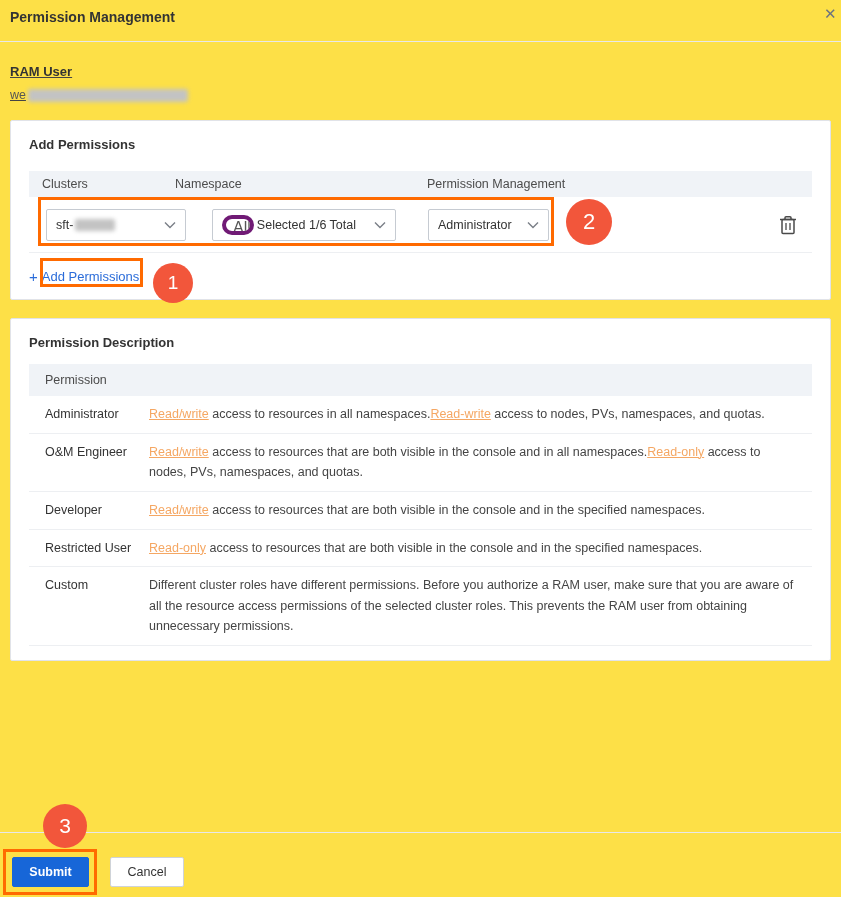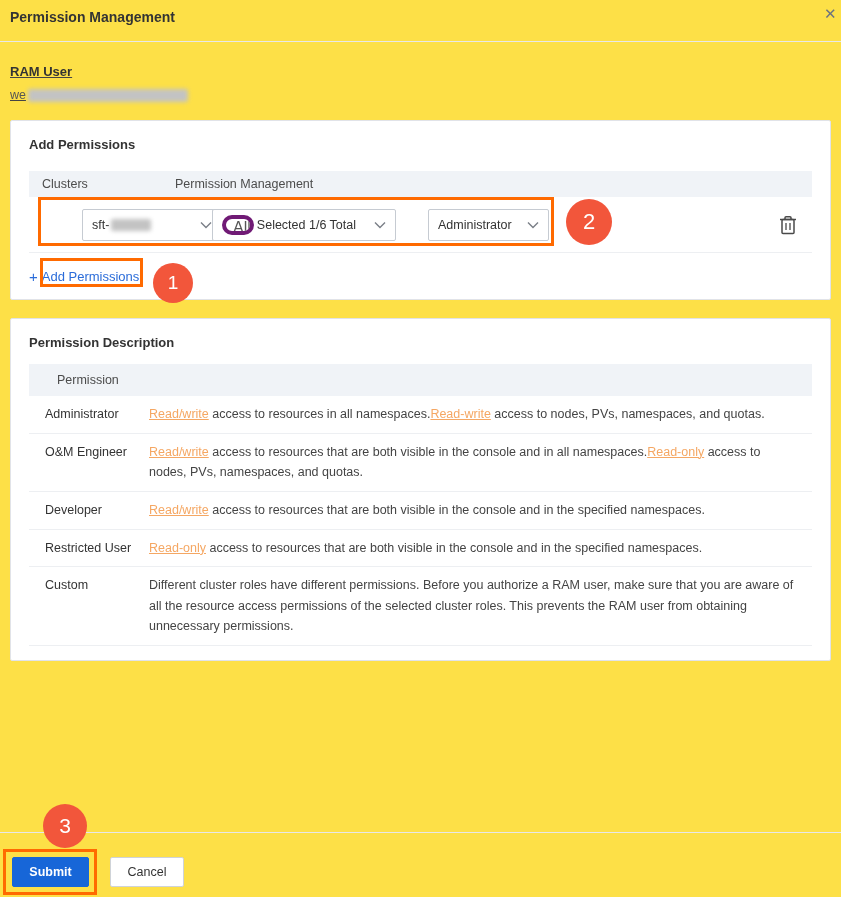--- a/index.html
+++ b/index.html
@@ -23,34 +23,34 @@
   .card { margin:18px 10px 0 10px; border:1px solid #e1e3e8; border-radius:2px; background:#fff; }
   .card-title { margin:16px 18px 0 18px; font-weight:bold; font-size:13px; color:#333; }
 
   
   .ap-head { margin:19px 18px 0 18px; height:26px; background:#f0f3f7; display:flex; align-items:center; padding-left:13px; color:#4c4c4c; font-size:12.5px; }
   .ap-head .c1 { width:133px; }
   .ap-head .c2 { width:252px; }
   .ap-head .c3 { flex:1; }
   .ap-row { margin:0 18px; height:56px; position:relative; border-bottom:1px solid #edeff2; }
   .sel { position:absolute; top:12px; height:32px; background:#fff; border:1px solid #c6cbd2; border-radius:2px; display:flex; align-items:center; padding:0 9px; cursor:pointer; color:#333; }
-  .sel-clusters { left:17px; width:140px; justify-content:space-between;margin-left:36px; }
+  .sel-clusters { left:17px; width:140px; justify-content:space-between; }
   .sel-namespace { left:183px; width:184px; }
   .sel-permission { left:399px; width:121px; justify-content:space-between; }
   .sel .chev { flex:0 0 auto; display:flex; }
   .cluster-blob { width:40px; height:12px; margin-left:2px; margin-right:auto; }
   .ns-pill { border:4px solid #701a75; border-radius:10px; height:20px; line-height:18px; padding:0 7px; font-size:16px; color:#555; max-width:50px; overflow:hidden; white-space:nowrap; flex:0 1 auto; margin-right:3px; }
   .ns-count { white-space:nowrap; margin-right:18px; color:#333; }
   .trash-btn { position:absolute; right:12px; top:16px; width:22px; height:24px; background:none; border:none; cursor:pointer; padding:0; }
   .ap-addrow { margin:0 18px; height:46px; display:flex; align-items:center; }
   .add-link { color:#2b6cd9; font-size:13px; cursor:pointer; display:flex; align-items:center; text-decoration:none; }
   .add-plus { font-size:15px; margin-right:4px; color:#2b6cd9; }
 
   
-  .pd-head { margin:14px 18px 0 18px; height:32px; background:#f0f3f7; display:flex; align-items:center; padding-left:28px; color:#4c4c4c; }
+  .pd-head { margin:14px 18px 0 18px; height:32px; background:#f0f3f7; display:flex; align-items:center; padding-left:16px; color:#4c4c4c; }
   .pd-head .c1 { width:120px; }
   .pd-head .c2 { flex:1; }
   .pd-rows { margin:0 18px 14px 18px; }
   .pd-row { display:flex; padding:8px 0; border-bottom:1px solid #edeff2; }
   .pd-row .c1 { width:120px; padding-left:16px; color:#333; line-height:1.65; flex:0 0 auto; }
   .pd-row .c2 { flex:1; padding-right:14px; line-height:1.65; color:#444; }
   .hl { color:#f5a763;text-decoration:underline; }
 
   
   .footer-divider { position:absolute; left:0; right:0; top:832px; height:1px; background:#e8e8e8; }
@@ -86,20 +86,21 @@
       <span>we</span>
       <span class="blur-blob ram-blob"></span>
     </div>
   </div>
 
   <div class="card">
     <div class="card-title">Add Permissions</div>
 
     <div class="ap-head">
       <div class="c1">Clusters</div>
+      <div class="c2">Namespace</div>
       <div class="c3">Permission Management</div>
     </div>
 
     <div class="ap-row">
       <div class="sel sel-clusters">
         <span>sft-</span>
         <span class="blur-blob cluster-blob"></span>
         <span class="chev">
           <svg class="icon-svg" width="12" height="8" viewBox="0 0 12 8">
               <path d="M1 1.5l5 5 5-5" fill="none" stroke="#7a7f87" stroke-width="1.4"></path>

